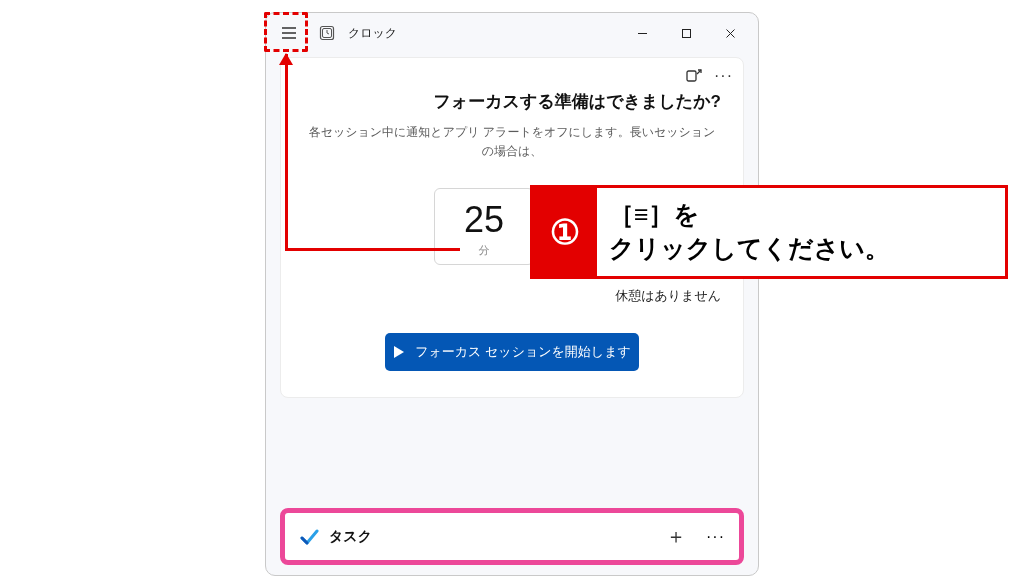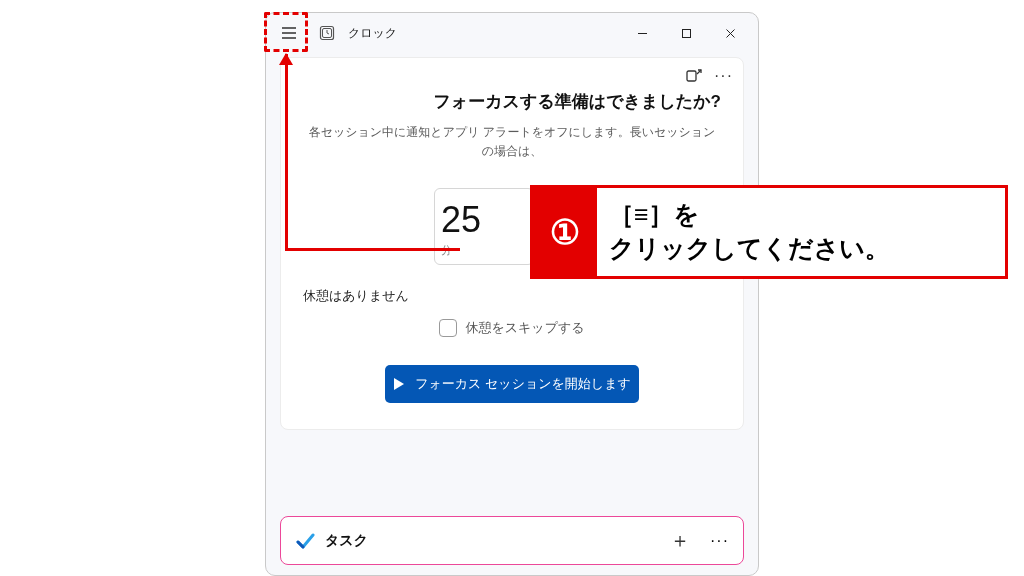--- a/index.html
+++ b/index.html
@@ -96,20 +96,21 @@
     margin-top: 28px;
     display: flex;
     justify-content: center;
     gap: 12px;
   }
   .timer-box {
     width: 100px;
     border: 1px solid #d6d6d6;
     border-radius: 6px;
     padding: 10px 6px 6px 6px;
+    text-align: center;
     background: #fff;
   }
   .timer-box .num {
     font-size: 36px;
     font-weight: 400;
     color: #111;
   }
   .timer-box .unit {
     font-size: 11px;
     color: #888;
@@ -125,21 +126,21 @@
   }
   .stepper .step {
     flex: 1;
     display: flex; align-items: center; justify-content: center;
     color: #777;
   }
   .stepper .step + .step { border-top: 1px solid #e2e2e2; }
   .stepper svg { width: 12px; height: 8px; }
 
   .no-break {
-    text-align: left;
+    text-align: right;
     font-size: 13px;
     color: #222;
     margin-top: 22px;
   }
   .skip-row {
     display: flex; align-items: center; justify-content: center;
     gap: 8px;
     margin-top: 14px;
     font-size: 13px;
     color: #555;
@@ -162,21 +163,21 @@
     padding: 10px 8px;
     font-size: 13px;
     cursor: pointer;
   }
   .start-btn svg { width: 12px; height: 14px; fill: #fff; }
 
   .task-row {
     margin: 0 14px 10px 14px;
     background: #fff;
     border-radius: 8px;
-    border: 1px solid #ec4899;
+    border: 5px solid #ec4899;
     padding: 10px 14px;
     display: flex;
     align-items: center;
     gap: 10px;
   }
   .task-row .check-icon { width: 20px; height: 20px; }
   .task-row .check-icon svg { width: 20px; height: 20px; }
   .task-row .task-label {
     font-size: 14px;
     font-weight: 700;
@@ -322,24 +323,20 @@
         <div class="step">
           <svg viewBox="0 0 12 8">
               <path d="M1 2 L6 7 L11 2" fill="none" stroke="#888" stroke-width="1.4"></path>
             </svg>
         </div>
       </div>
     </div>
 
     <div class="no-break">休憩はありません</div>
 
-    <div class="skip-row">
-      <div class="checkbox"></div>
-      <span>休憩をスキップする</span>
-    </div>
 
     <button class="start-btn">
       <svg viewBox="0 0 12 14">
           <path d="M1 1 L11 7 L1 13 Z"></path>
         </svg>
       <span>フォーカス セッションを開始します</span>
     </button>
   </div>
 
   <div style="flex:1"></div>

